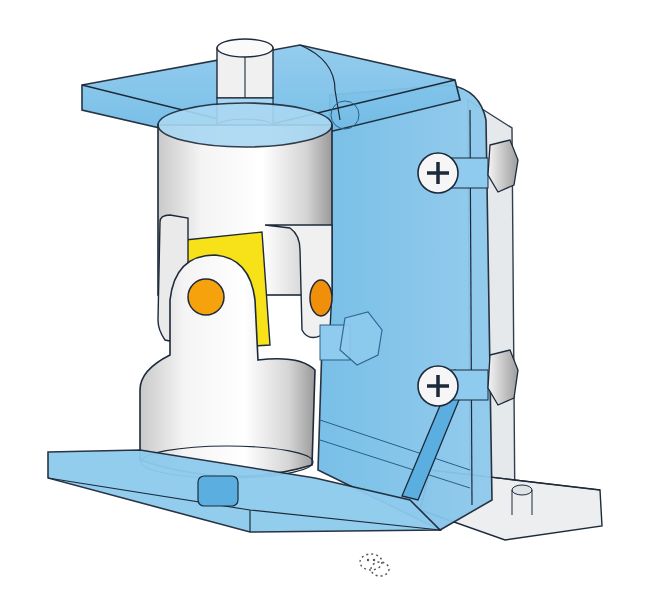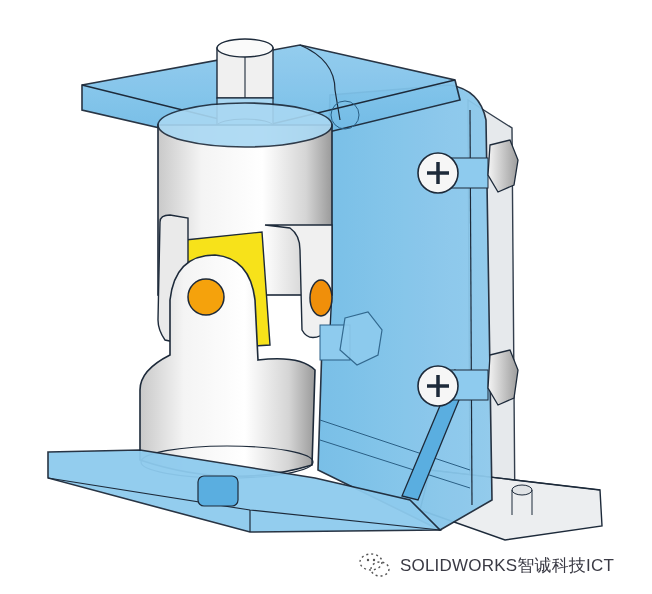--- a/index.html
+++ b/index.html
@@ -119,14 +119,13 @@
   </g>
 </svg>
 
 <div class="wm">
   <svg class="wm-icon" viewBox="0 0 34 30">
     <ellipse cx="13" cy="12" rx="11" ry="8" fill="none" stroke="#555" stroke-width="1.4" stroke-dasharray="2 3"></ellipse>
     <ellipse cx="22" cy="19" rx="9" ry="7" fill="none" stroke="#555" stroke-width="1.4" stroke-dasharray="2 3"></ellipse>
     <circle cx="10" cy="10" r="1.2" fill="#555"></circle>
     <circle cx="16" cy="10" r="1.2" fill="#555"></circle>
   </svg>
-  <span class="wm-text">SOLIDWORKS智诚科技ICT</span>
 </div>
 
 </body></html>

